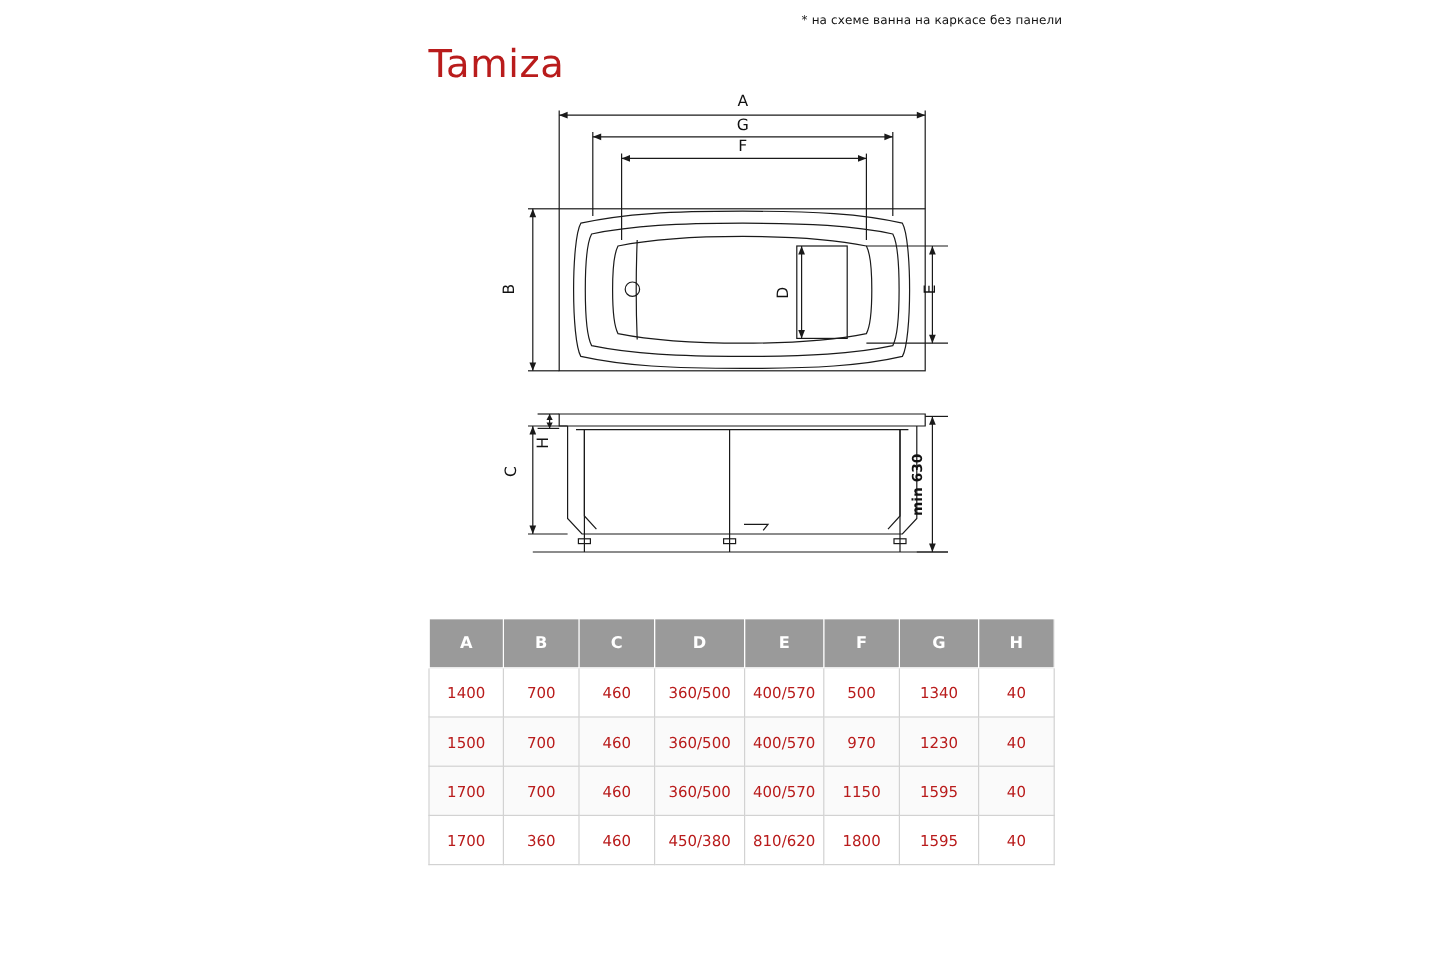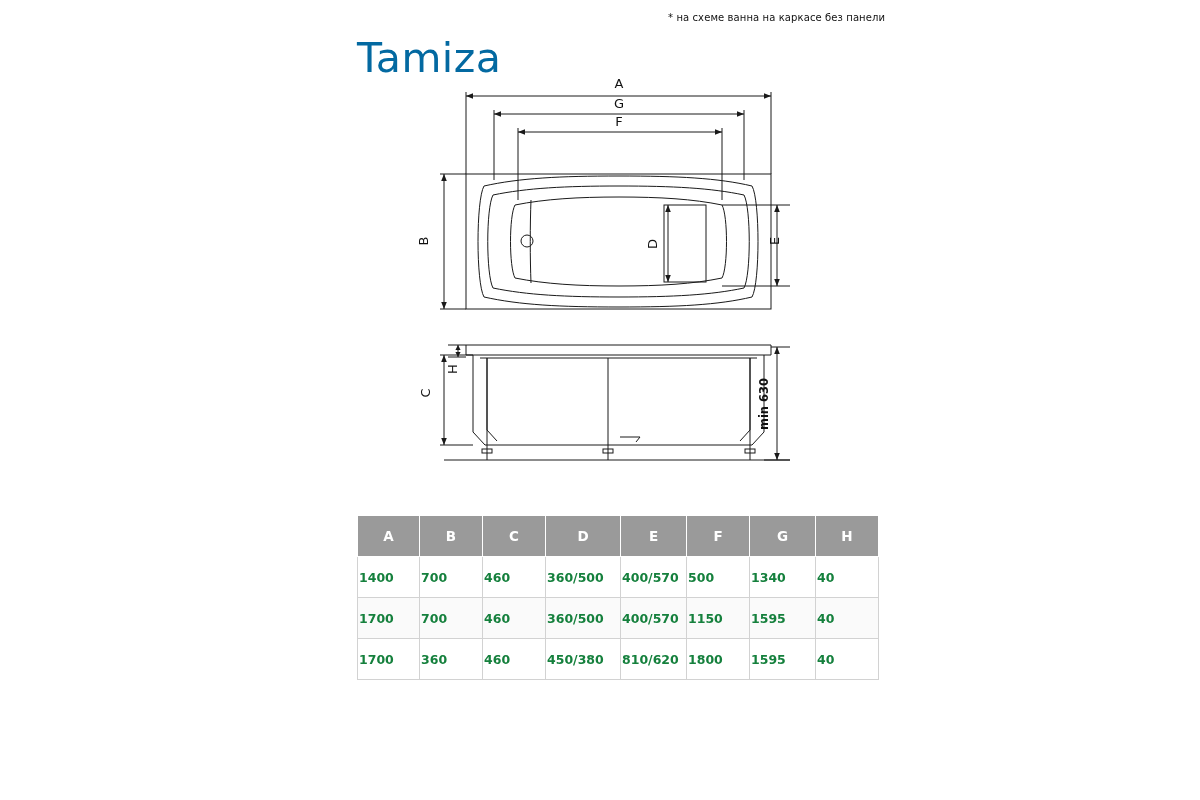--- a/index.html
+++ b/index.html
@@ -25,23 +25,23 @@
     top: 12px;
     font-size: 10px;
     color: #111;
     letter-spacing: 0.1px;
     white-space: nowrap;
   }
   .title {
     position: absolute;
     left: 357px;
     top: 34px;
-    font-size: 41px;
+    font-size: 32px;
     font-weight: 400;
-    color: #0369a1;
+    color: #b91c1c;
     letter-spacing: 0.5px;
   }
   .drawing {
     position: absolute;
     left: 0;
     top: 0;
   }
   
   .spec-table {
     position: absolute;
@@ -56,24 +56,24 @@
     font-weight: 700;
     font-size: 13.5px;
     border: 1px solid #ffffff;
     height: 38px;
     text-align: center;
     vertical-align: middle;
   }
   .spec-table td {
     border: 1px solid #d2d2d2;
     height: 38px;
-    text-align: left;
+    text-align: center;
     vertical-align: middle;
-    font-weight: 700;
-    color: #15803d;
+    font-weight: 400;
+    color: #b91c1c;
     background: #ffffff;
   }
   .spec-table tr.alt td {
     background: #fafafa;
   }
   .col-a { width: 59px; }
   .col-b { width: 60px; }
   .col-c { width: 60px; }
   .col-d { width: 72px; }
   .col-e { width: 63px; }
@@ -242,20 +242,30 @@
         <td>1400</td>
         <td>700</td>
         <td>460</td>
         <td>360/500</td>
         <td>400/570</td>
         <td>500</td>
         <td>1340</td>
         <td>40</td>
       </tr>
       <tr class="alt">
+        <td>1500</td>
+        <td>700</td>
+        <td>460</td>
+        <td>360/500</td>
+        <td>400/570</td>
+        <td>970</td>
+        <td>1230</td>
+        <td>40</td>
+      </tr>
+      <tr class="alt">
         <td>1700</td>
         <td>700</td>
         <td>460</td>
         <td>360/500</td>
         <td>400/570</td>
         <td>1150</td>
         <td>1595</td>
         <td>40</td>
       </tr>
       <tr>

